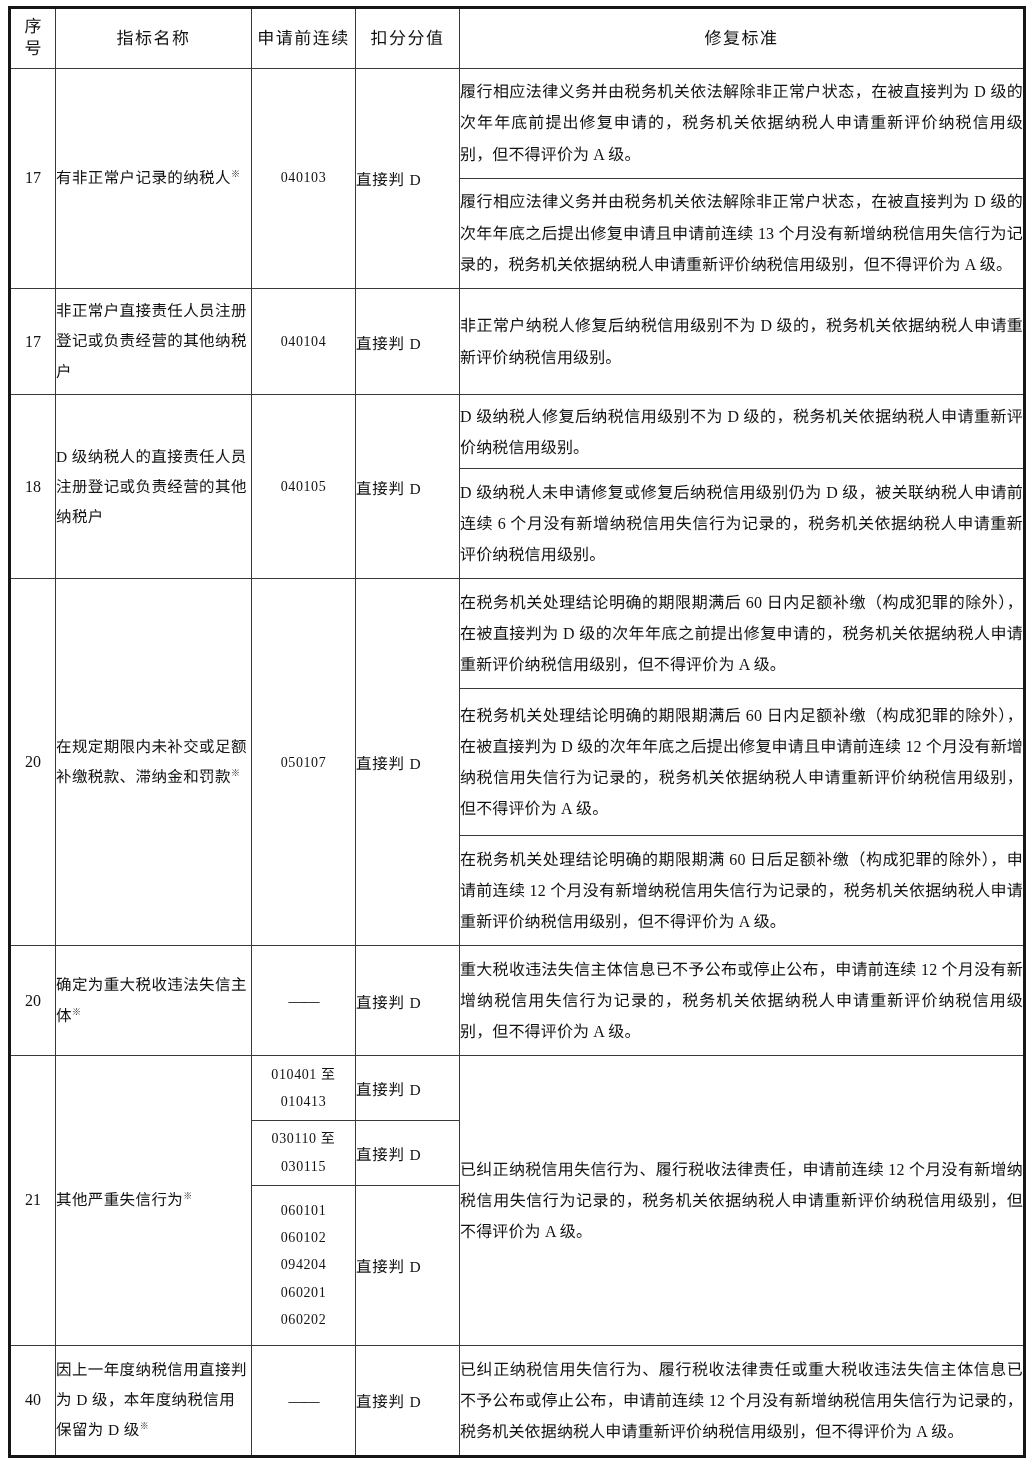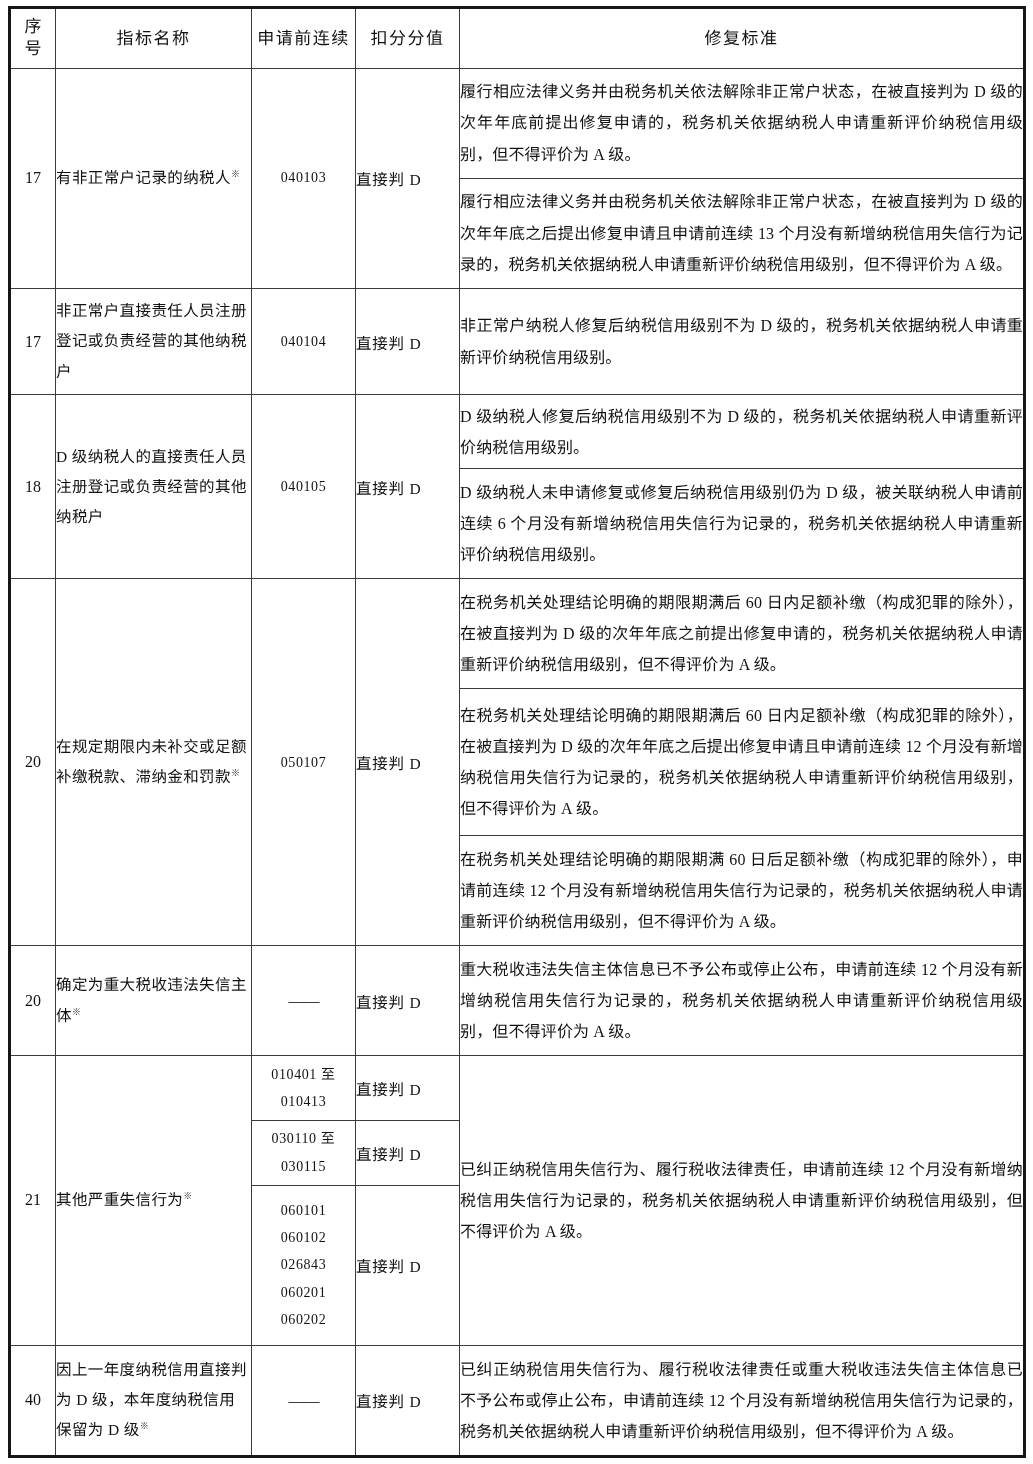--- a/index.html
+++ b/index.html
@@ -237,21 +237,21 @@
         <td class="code-cell">
             <span class="code-line">030110 至</span>
             <span class="code-line">030115</span>
           </td>
         <td class="score-cell">直接判 D</td>
       </tr>
       <tr>
         <td class="code-cell">
             <span class="code-line">060101</span>
             <span class="code-line">060102</span>
-            <span class="code-line">026843</span>
+            <span class="code-line">094204</span>
             <span class="code-line">060201</span>
             <span class="code-line">060202</span>
           </td>
         <td class="score-cell">直接判 D</td>
       </tr>
 
       <tr>
         <td class="seq-cell">40</td>
         <td class="name-cell"><span>因上一年度纳税信用直接判为 D 级，本年度纳税信用保留为 D 级</span><span class="mark">※</span></td>
         <td class="code-cell dash">——</td>

